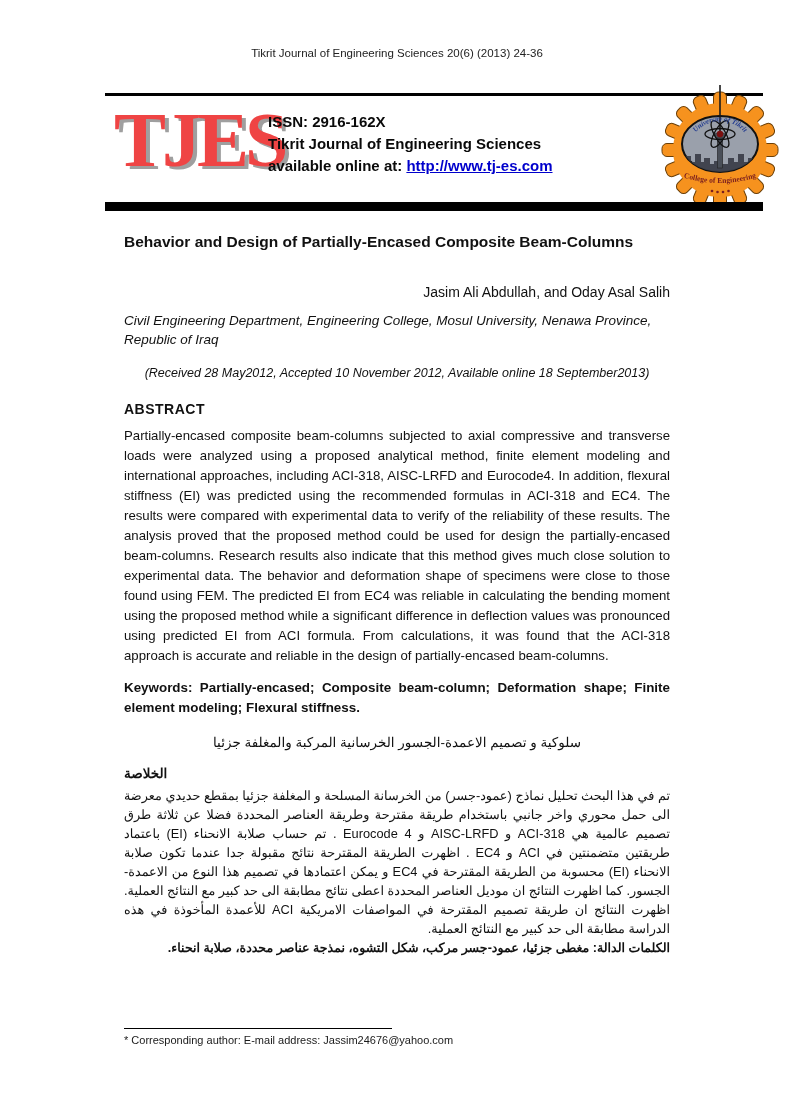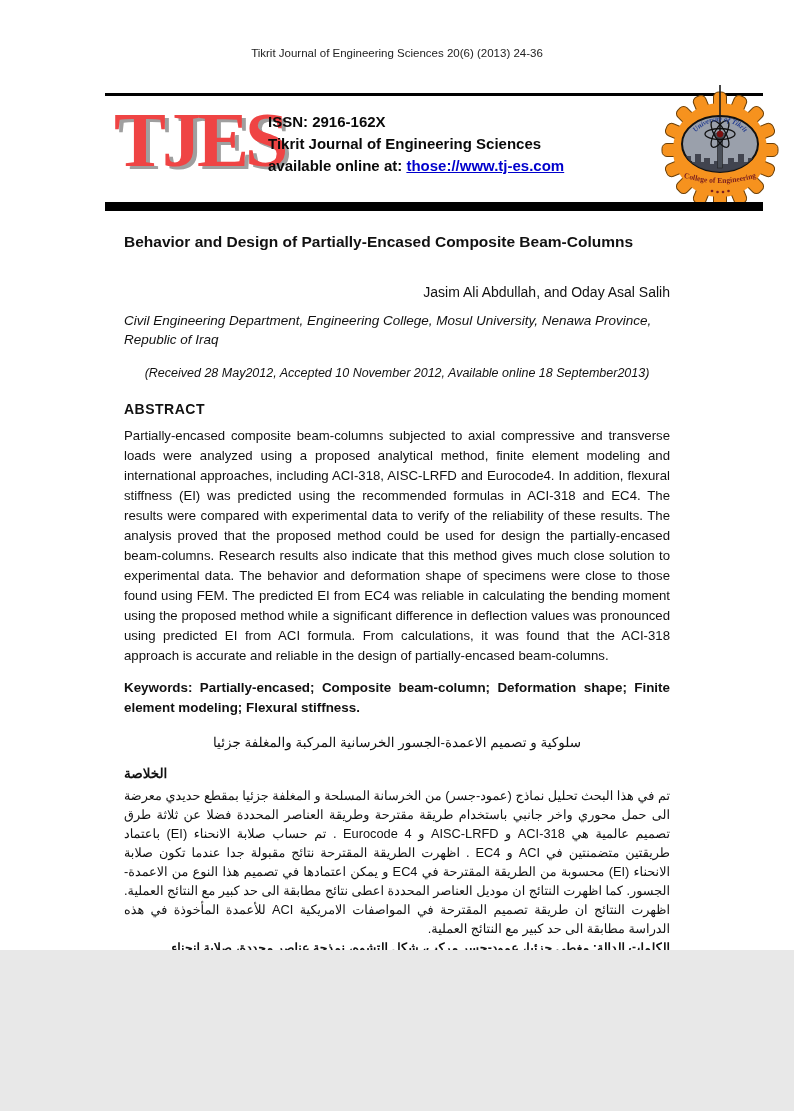--- a/index.html
+++ b/index.html
@@ -1,18 +1,18 @@
 <!DOCTYPE html>
 <html><head>
 <meta charset="utf-8">
 <style>
   html,body{margin:0;padding:0;background:#e8e8e8;}
   .page{
     position:relative;
-    width:794px;height:950px;
+    width:794px;height:1111px;
     background:#ffffff;
     margin:0 auto;
     font-family:"Liberation Sans", sans-serif;
     color:#111;
     overflow:hidden;
   }
   
   .running-head{
     position:absolute;top:47px;left:0;width:100%;
     text-align:center;font-size:11.5px;color:#222;
@@ -98,21 +98,21 @@
 
   <div class="running-head">Tikrit Journal of Engineering Sciences 20(6) (2013) 24-36</div>
 
   <div class="rule-top"></div>
 
   <div class="tjes-logo">TJES</div>
 
   <div class="mast-info">
     <div>ISSN: 2916-162X</div>
     <div>Tikrit Journal of Engineering Sciences</div>
-    <div><span>available online at: </span><a class="url" href="#">those://www.tj-es.com</a></div>
+    <div><span>available online at: </span><a class="url" href="#">http://www.tj-es.com</a></div>
   </div>
 
   <svg class="emblem" viewBox="0 0 140 126" xmlns="http://www.w3.org/2000/svg">
     <defs>
       <clipPath id="ellipseClip">
           <ellipse cx="70" cy="60" rx="38" ry="28"></ellipse>
         </clipPath>
       <path id="arcTop" d="M 40,58 A 32,32 0 0 1 100,58" fill="none"></path>
       <path id="arcBottom" d="M 32,93 Q 70,105 108,93" fill="none"></path>
     </defs>

